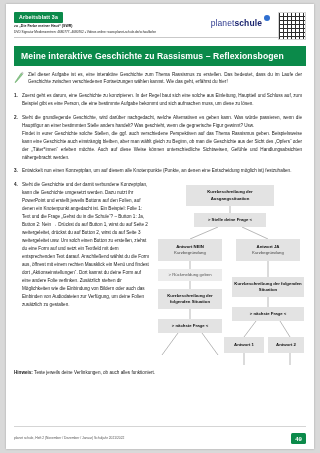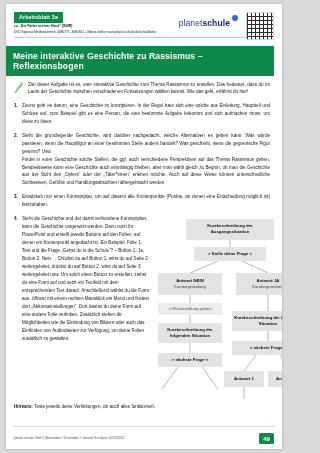--- a/index.html
+++ b/index.html
@@ -4,21 +4,21 @@
 <style>
   html,body{margin:0;padding:0;}
   body{
     width:320px;height:453px;
     background:#d9d9d9;
     font-family:"Liberation Sans", sans-serif;
     overflow:hidden;
   }
   .page{
     position:absolute;left:6px;top:4px;
-    width:276px;height:445px;
+    width:308px;height:445px;
     background:#ffffff;
     box-shadow:0 0 2px rgba(0,0,0,.25);
     overflow:hidden;
   }
   
   .hdr{position:relative;height:40px;}
   .badge{
     position:absolute;left:8px;top:8px;
     background:#0b8a4a;color:#fff;
     font-size:5.2px;font-weight:bold;
@@ -55,21 +55,21 @@
     width:26px;height:26px;background:#fff;
     border:.5px solid #cfcfcf;
     background-image:
       linear-gradient(90deg,#111 25%,transparent 25%,transparent 50%,#111 50%,#111 62%,transparent 62%),
       linear-gradient(0deg,#111 18%,transparent 18%,transparent 42%,#111 42%,#111 55%,transparent 55%);
     background-size:4px 4px,4px 4px;
     opacity:.88;
   }
   
   .titlebar{
-    margin:2px 8px 0 0;
+    margin:2px 8px 0 8px;
     background:#0b8a4a;color:#fff;
     font-size:8.6px;font-weight:bold;
     padding:4.5px 7px 5px 7px;
     letter-spacing:.1px;
   }
   
   .intro{
     position:relative;
     margin:5px 12px 0 8px;
     padding-left:14px;

